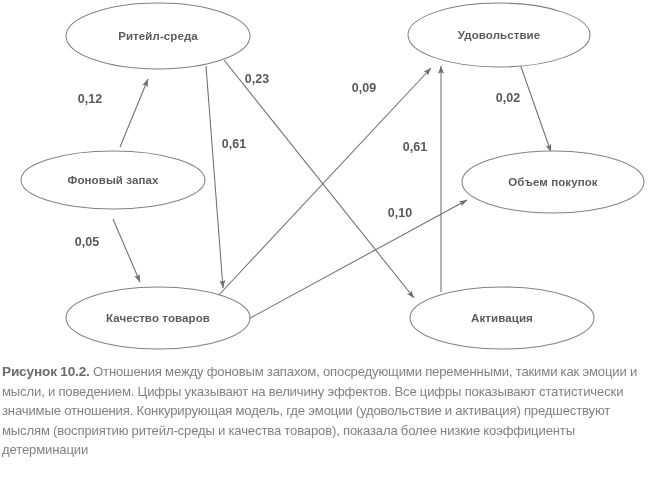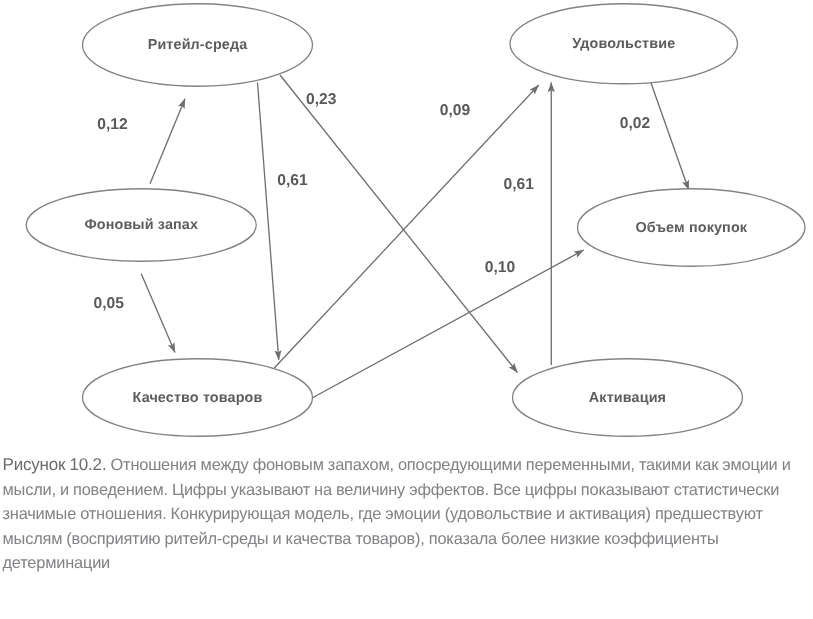--- a/index.html
+++ b/index.html
@@ -73,21 +73,21 @@
     font-family: "Liberation Sans", "DejaVu Sans", sans-serif;
     font-size: 13.1px;
     line-height: 19.6px;
     color: #808285;
     text-align: left;
     margin: 0;
     letter-spacing: -0.15px;
     word-spacing: -0.2px;
   }
   #caption-label {
-    font-weight: normal;
+    font-weight: bold;
     color: #6a6b6d;
     font-size: 13.6px;
   }
 </style>
 </head>
 <body>
 
 <div id="figure-root">
 
   <div id="diagram-area">

